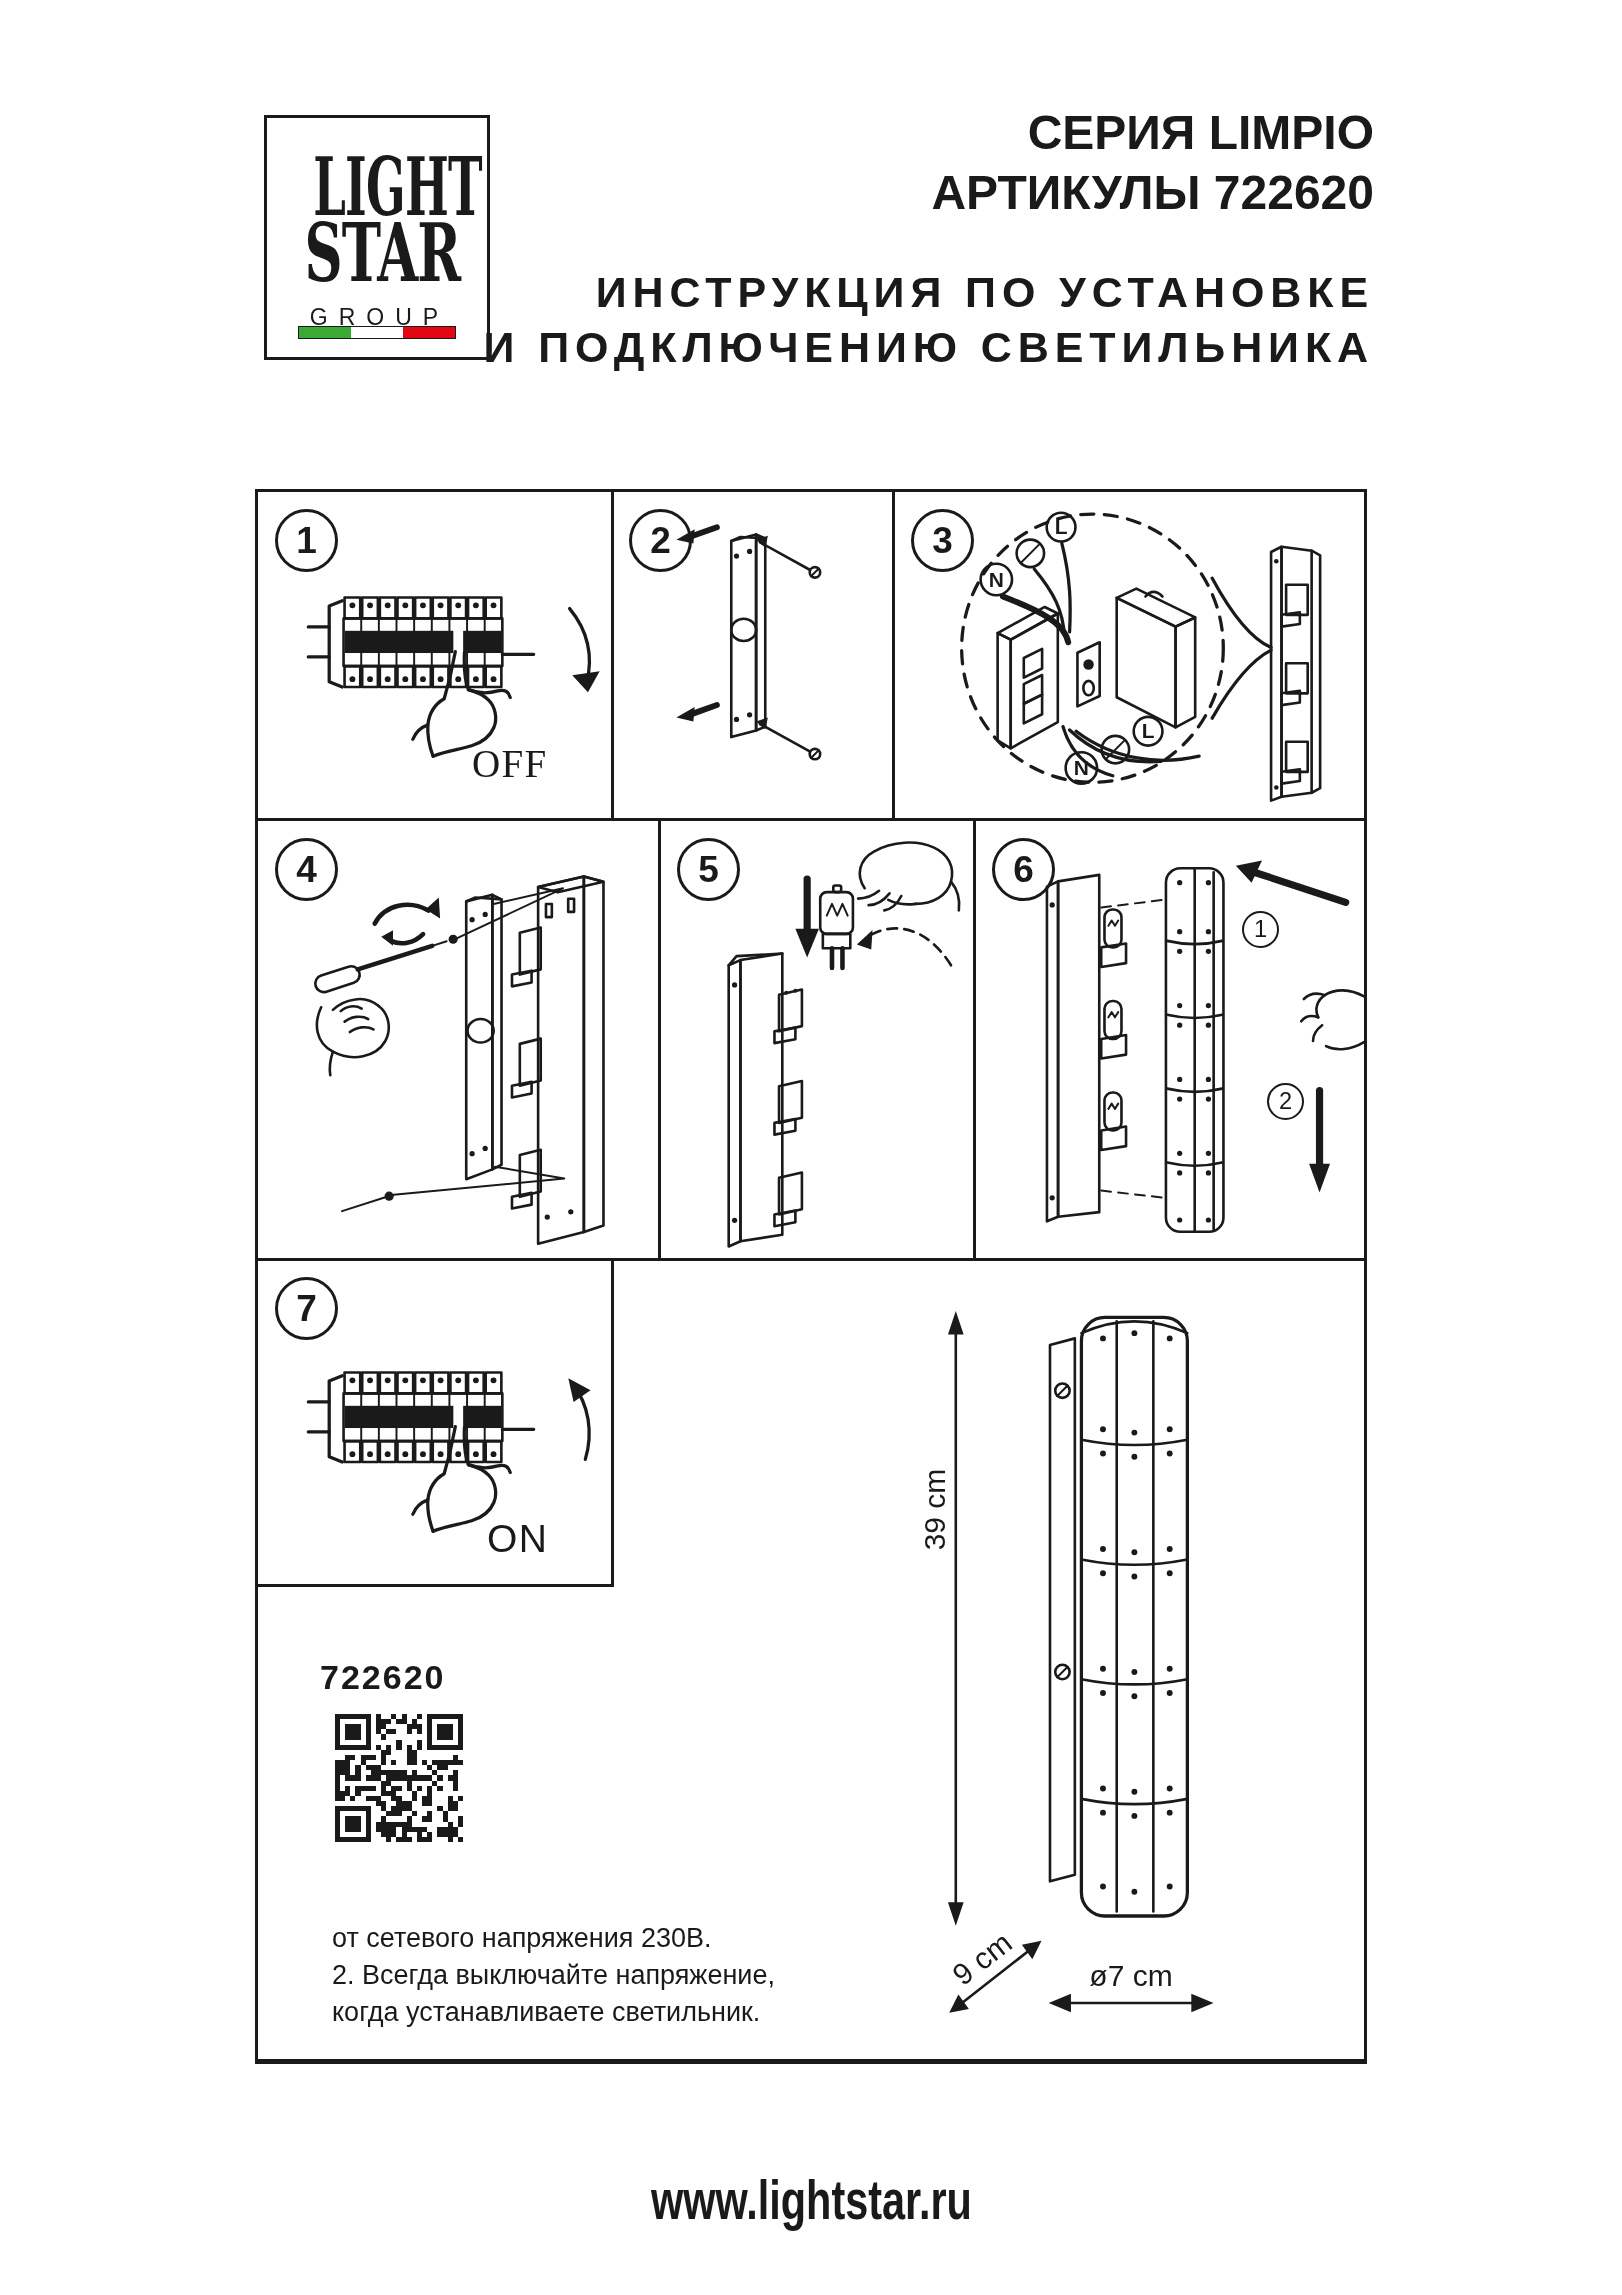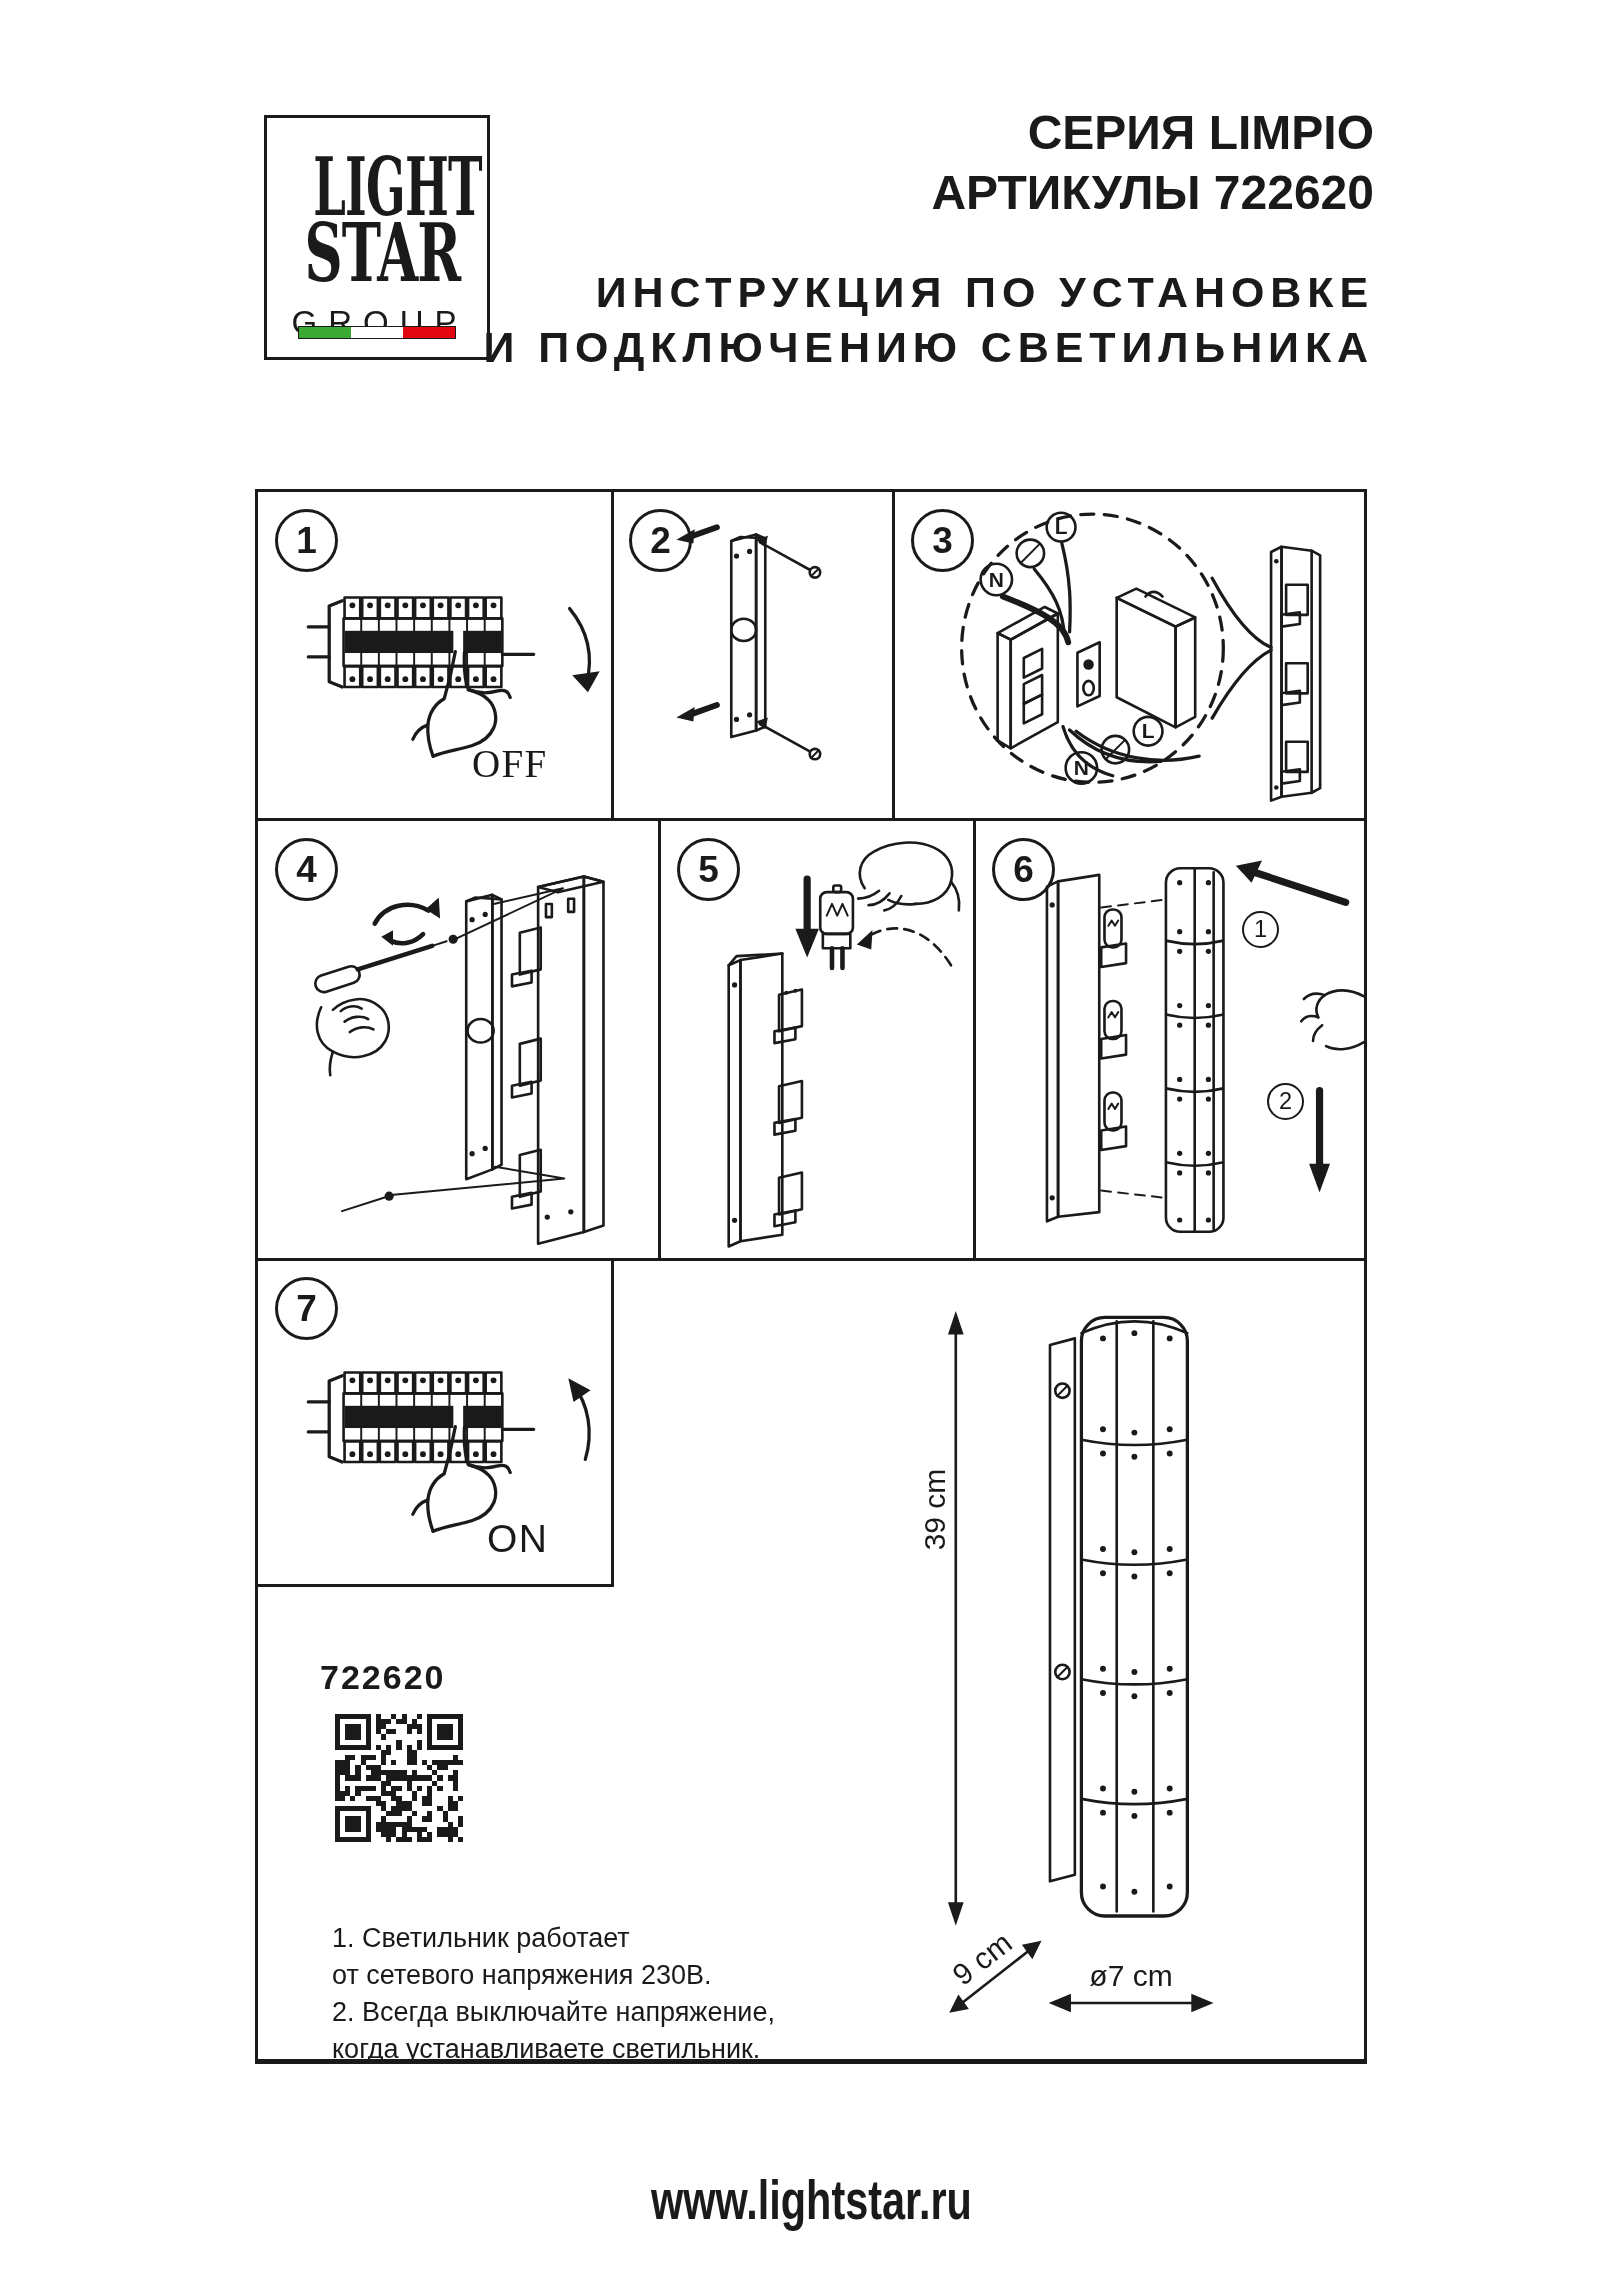--- a/index.html
+++ b/index.html
@@ -6,21 +6,21 @@
   .page{position:relative;width:1623px;height:2295px;background:#ffffff;
         font-family:"Liberation Sans",sans-serif;color:#1a1a1a;overflow:hidden;}
 
   
   .logo-box{position:absolute;left:264px;top:115px;width:226px;height:245px;
             border:3.9px solid #1a1a1a;box-sizing:border-box;text-align:center;}
   .logo-word{font-family:"DejaVu Serif","Liberation Serif",serif;font-weight:bold;
              font-size:80px;line-height:.82;letter-spacing:-1.3px;}
   .logo-light{margin-top:37px;transform:scaleX(.58);}
   .logo-star{transform:scaleX(.66);}
-  .logo-group{font-size:33px;letter-spacing:11px;padding-left:5px;margin-top:18px;font-weight:400;}
+  .logo-group{font-size:23px;letter-spacing:11px;padding-left:5px;margin-top:18px;font-weight:400;}
   .logo-flag{position:absolute;left:50%;bottom:18.3px;transform:translateX(-50%);
              width:156px;height:10.5px;border:1.3px solid #1a1a1a;display:flex;box-sizing:content-box;}
   .logo-flag span{flex:1;}
   .fg{background:#3aaa35;} .fw{background:#ffffff;} .fr{background:#e30613;}
 
   
   .header{position:absolute;top:0;left:589px;right:249px;text-align:right;font-weight:bold;}
   .h-line{position:absolute;right:0;white-space:nowrap;}
   .h-series{top:105px;font-size:48px;}
   .h-articles{top:165px;font-size:48px;}
@@ -804,21 +804,20 @@
       <rect x="13" y="24" width="1" height="1" fill="#1a1a1a"></rect>
       <rect x="14" y="24" width="1" height="1" fill="#1a1a1a"></rect>
       <rect x="16" y="24" width="1" height="1" fill="#1a1a1a"></rect>
       <rect x="17" y="24" width="1" height="1" fill="#1a1a1a"></rect>
       <rect x="18" y="24" width="1" height="1" fill="#1a1a1a"></rect>
       <rect x="22" y="24" width="1" height="1" fill="#1a1a1a"></rect>
       <rect x="24" y="24" width="1" height="1" fill="#1a1a1a"></rect>
     </svg>
 
   <div class="notes">
-    <div>1. Светильник работает</div>
     <div>от сетевого напряжения 230В.</div>
     <div>2. Всегда выключайте напряжение,</div>
     <div>когда устанавливаете светильник.</div>
   </div>
 
   <svg class="draw" style="left:910px;top:1299px;" width="314" height="746" viewBox="0 0 480 1140">
     <g class="ln w4">
       <path d="M70,48 L70,928"></path>
       <polygon points="70,18 58,54 82,54" class="fl"></polygon>
       <polygon points="70,958 58,922 82,922" class="fl"></polygon>

